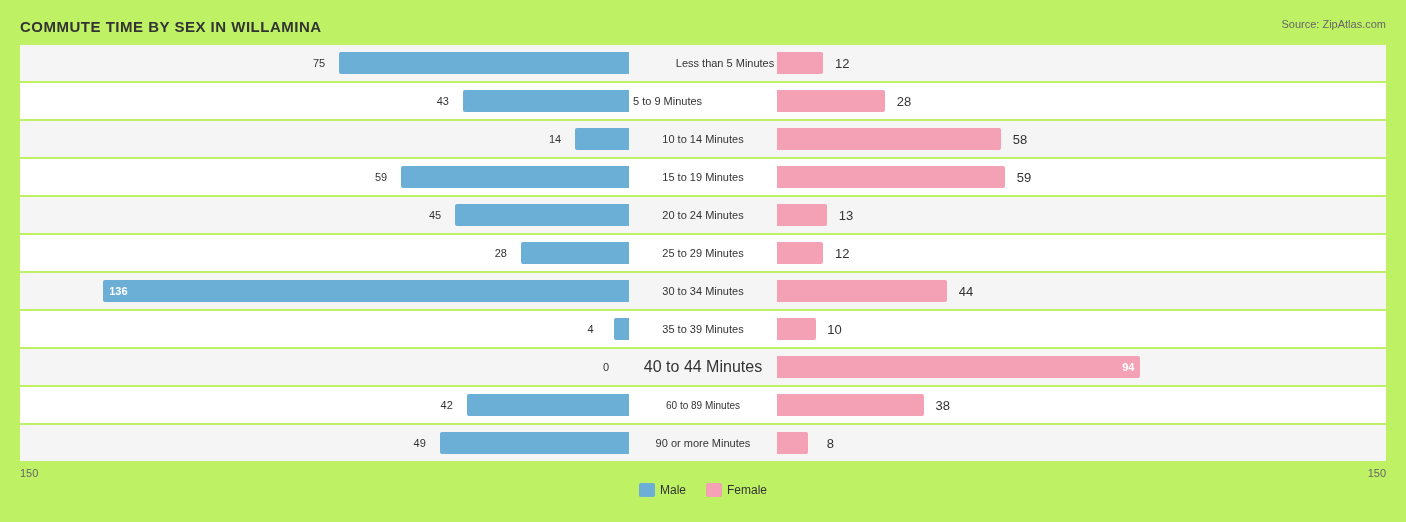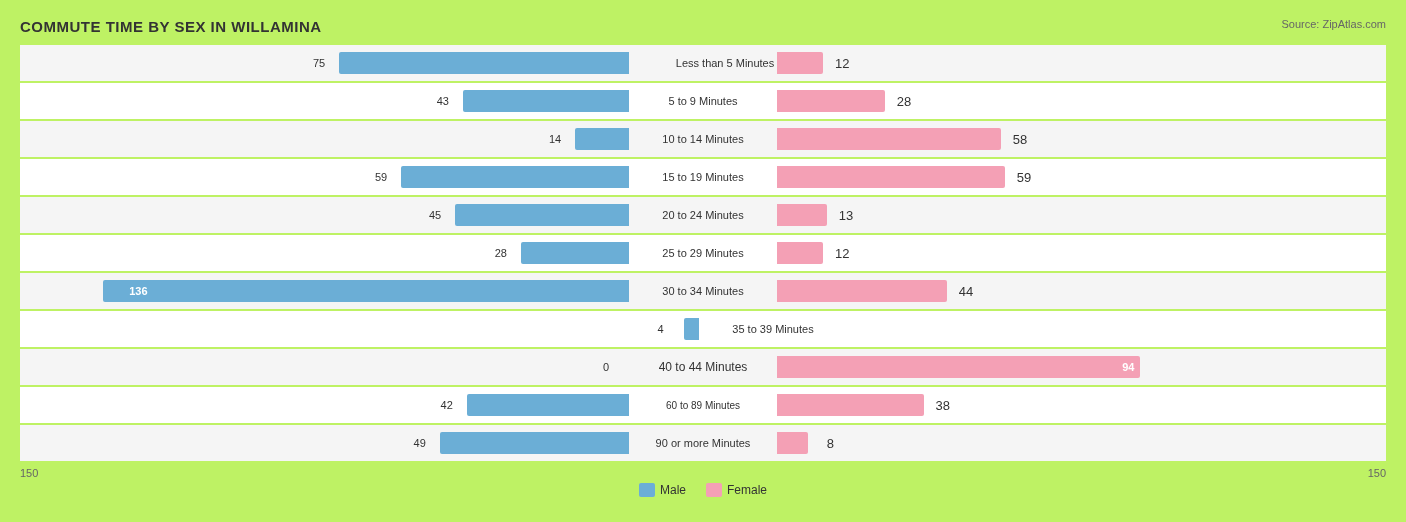--- a/index.html
+++ b/index.html
@@ -101,21 +101,20 @@
       left: -26px;
       white-space: nowrap;
     }
     .male-value-inside {
       font-size: 11px;
       color: #fff;
       position: absolute;
       left: 6px;
       white-space: nowrap;
       font-weight: bold;
-      margin-left: 20px;
     }
     .female-value {
       font-size: 13px;
       color: #333;
       position: absolute;
       right: -26px;
       white-space: nowrap;
     }
     .female-value-inside {
       font-size: 11px;
@@ -177,21 +176,21 @@
           <span class="female-value">12</span>
         </div>
       </div>
     </div>
       <div class="bar-row">
       <div class="left-section">
         <div class="male-bar" style="width:166.26666666666668px;">
           <span class="male-value">43</span>
         </div>
       </div>
-      <div style="width:140px; position:relative; flex-shrink:0; display:flex; align-items:center; justify-content:center; z-index:5;">
+      <div style="width:140px; position:relative; flex-shrink:0; display:flex; align-items:center; z-index:5;">
         <span class="label-center" style="position:relative; left:auto; transform:none; font-size:11px; color:#333; white-space:nowrap;">5 to 9 Minutes</span>
       </div>
       <div class="right-section">
         <div class="female-bar" style="width:108.26666666666667px;">
           <span class="female-value">28</span>
         </div>
       </div>
     </div>
       <div class="bar-row">
       <div class="left-section">
@@ -270,29 +269,34 @@
     </div>
       <div class="bar-row">
       <div class="left-section">
         <div class="male-bar" style="width:15.466666666666667px;">
           <span class="male-value">4</span>
         </div>
       </div>
       <div style="width:140px; position:relative; flex-shrink:0; display:flex; align-items:center; justify-content:center; z-index:5;">
         <span class="label-center" style="position:relative; left:auto; transform:none; font-size:11px; color:#333; white-space:nowrap;">35 to 39 Minutes</span>
       </div>
+      <div class="right-section">
+        <div class="female-bar" style="width:38.666666666666664px;">
+          <span class="female-value">10</span>
+        </div>
+      </div>
     </div>
       <div class="bar-row">
       <div class="left-section">
         <div class="male-bar" style="width:0px;">
           <span class="male-value">0</span>
         </div>
       </div>
       <div style="width:140px; position:relative; flex-shrink:0; display:flex; align-items:center; justify-content:center; z-index:5;">
-        <span class="label-center" style="position:relative; left:auto; transform:none; font-size:12px; color:#333; white-space:nowrap;">40 to 44 Minutes</span>
+        <span class="label-center" style="position:relative; left:auto; transform:none; font-size:16px; color:#333; white-space:nowrap;">40 to 44 Minutes</span>
       </div>
       <div class="right-section">
         <div class="female-bar" style="width:363.4666666666667px;">
           <span class="female-value-inside">94</span>
         </div>
       </div>
     </div>
       <div class="bar-row">
       <div class="left-section">
         <div class="male-bar" style="width:162.4px;">

